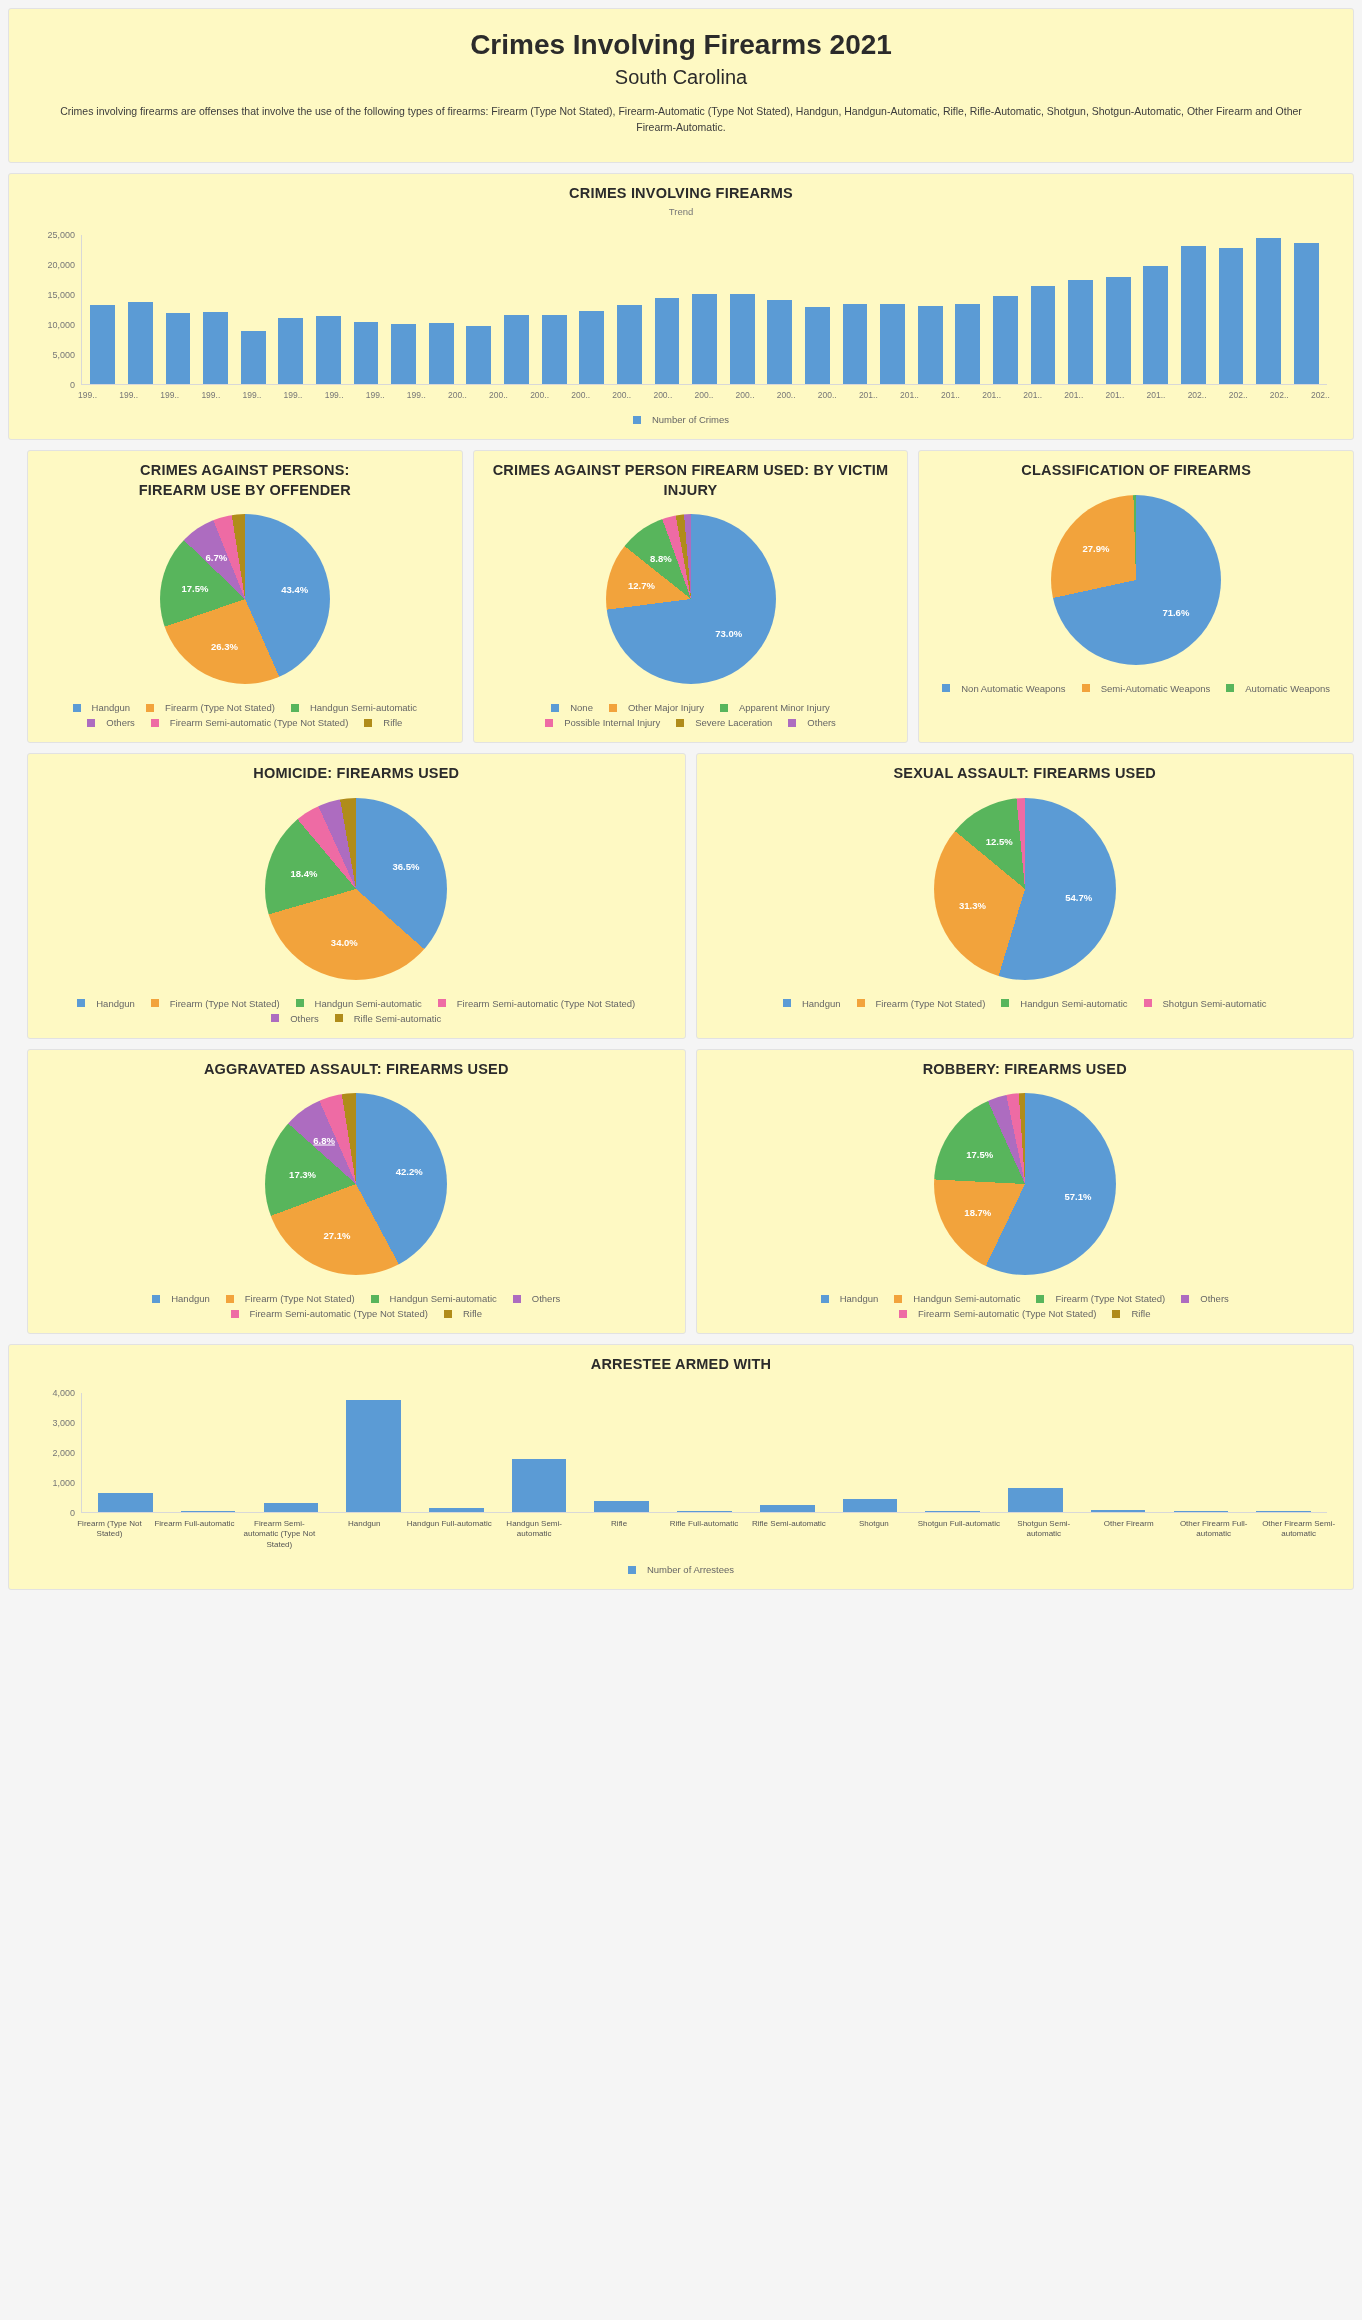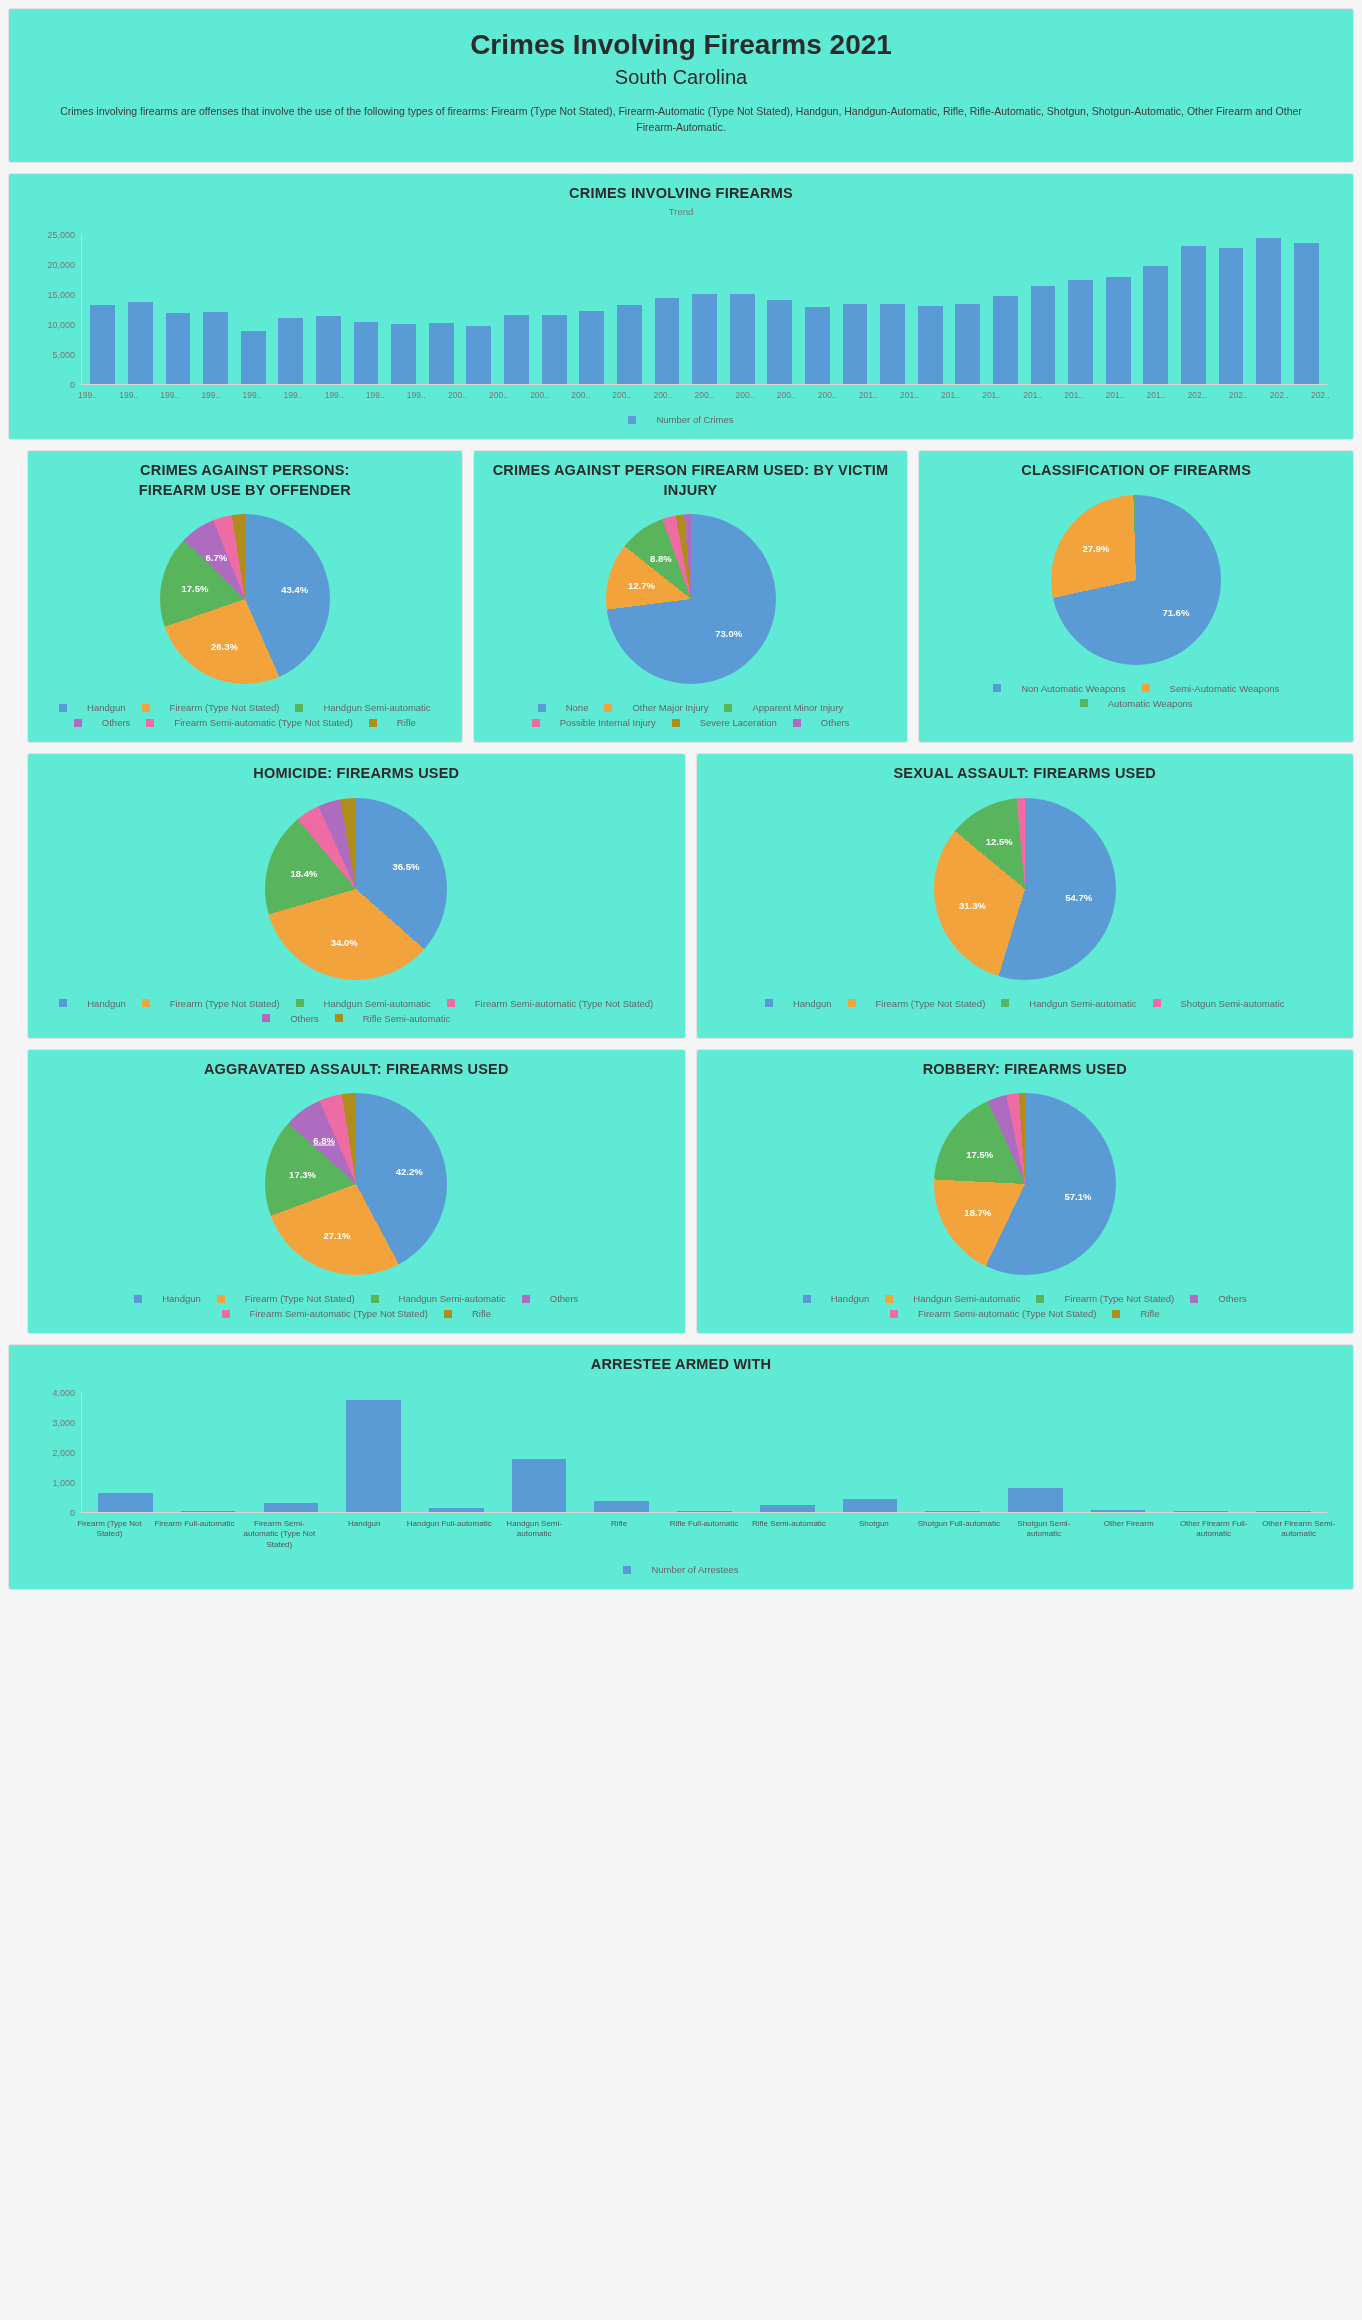--- a/index.html
+++ b/index.html
@@ -4,21 +4,21 @@
 <style>
   * { box-sizing: border-box; margin: 0; padding: 0; }
   body {
     width: 1362px;
     background: #f5f5f5;
     font-family: "Liberation Sans", sans-serif;
     color: #333;
     padding: 8px;
   }
   .card {
-    background: #5eead4;
+    background: #fef9c3;
     border: 1px solid #e2e2e2;
     border-radius: 3px;
     margin-bottom: 10px;
     padding: 10px 12px 14px;
   }
   .row { display: flex; gap: 10px; margin-bottom: 10px; margin-left: 19px; }
   .row > .card { margin-bottom: 0; }
 
   
   .hdr { text-align: center; padding: 18px 40px 26px; }
@@ -46,21 +46,21 @@
 
   
   .arr-plot { height: 120px; }
   .arr-xaxis .tick { font-size: 8px; color: #555; line-height: 1.3; padding-top: 6px; }
 
   
   .legend {
     display: flex; flex-wrap: wrap; justify-content: center;
     gap: 4px 16px; margin-top: 14px; padding: 0 10px;
   }
-  .leg-item { display: flex; align-items: center; gap: 20px; font-size: 9.5px; color: #666; white-space: nowrap; }
+  .leg-item { display: flex; align-items: center; gap: 11px; font-size: 9.5px; color: #666; white-space: nowrap; }
   .swatch { width: 8px; height: 8px; flex: 0 0 8px; }
 
   
   .pie-area { display: flex; justify-content: center; align-items: center; }
   .pie { position: relative; border-radius: 50%; }
   .pie-label {
     position: absolute; font-size: 9.5px; font-weight: 600;
     transform: translate(-50%, -50%); white-space: nowrap; pointer-events: none;
   }
   .pie-label.light { color: #ffffff; }

